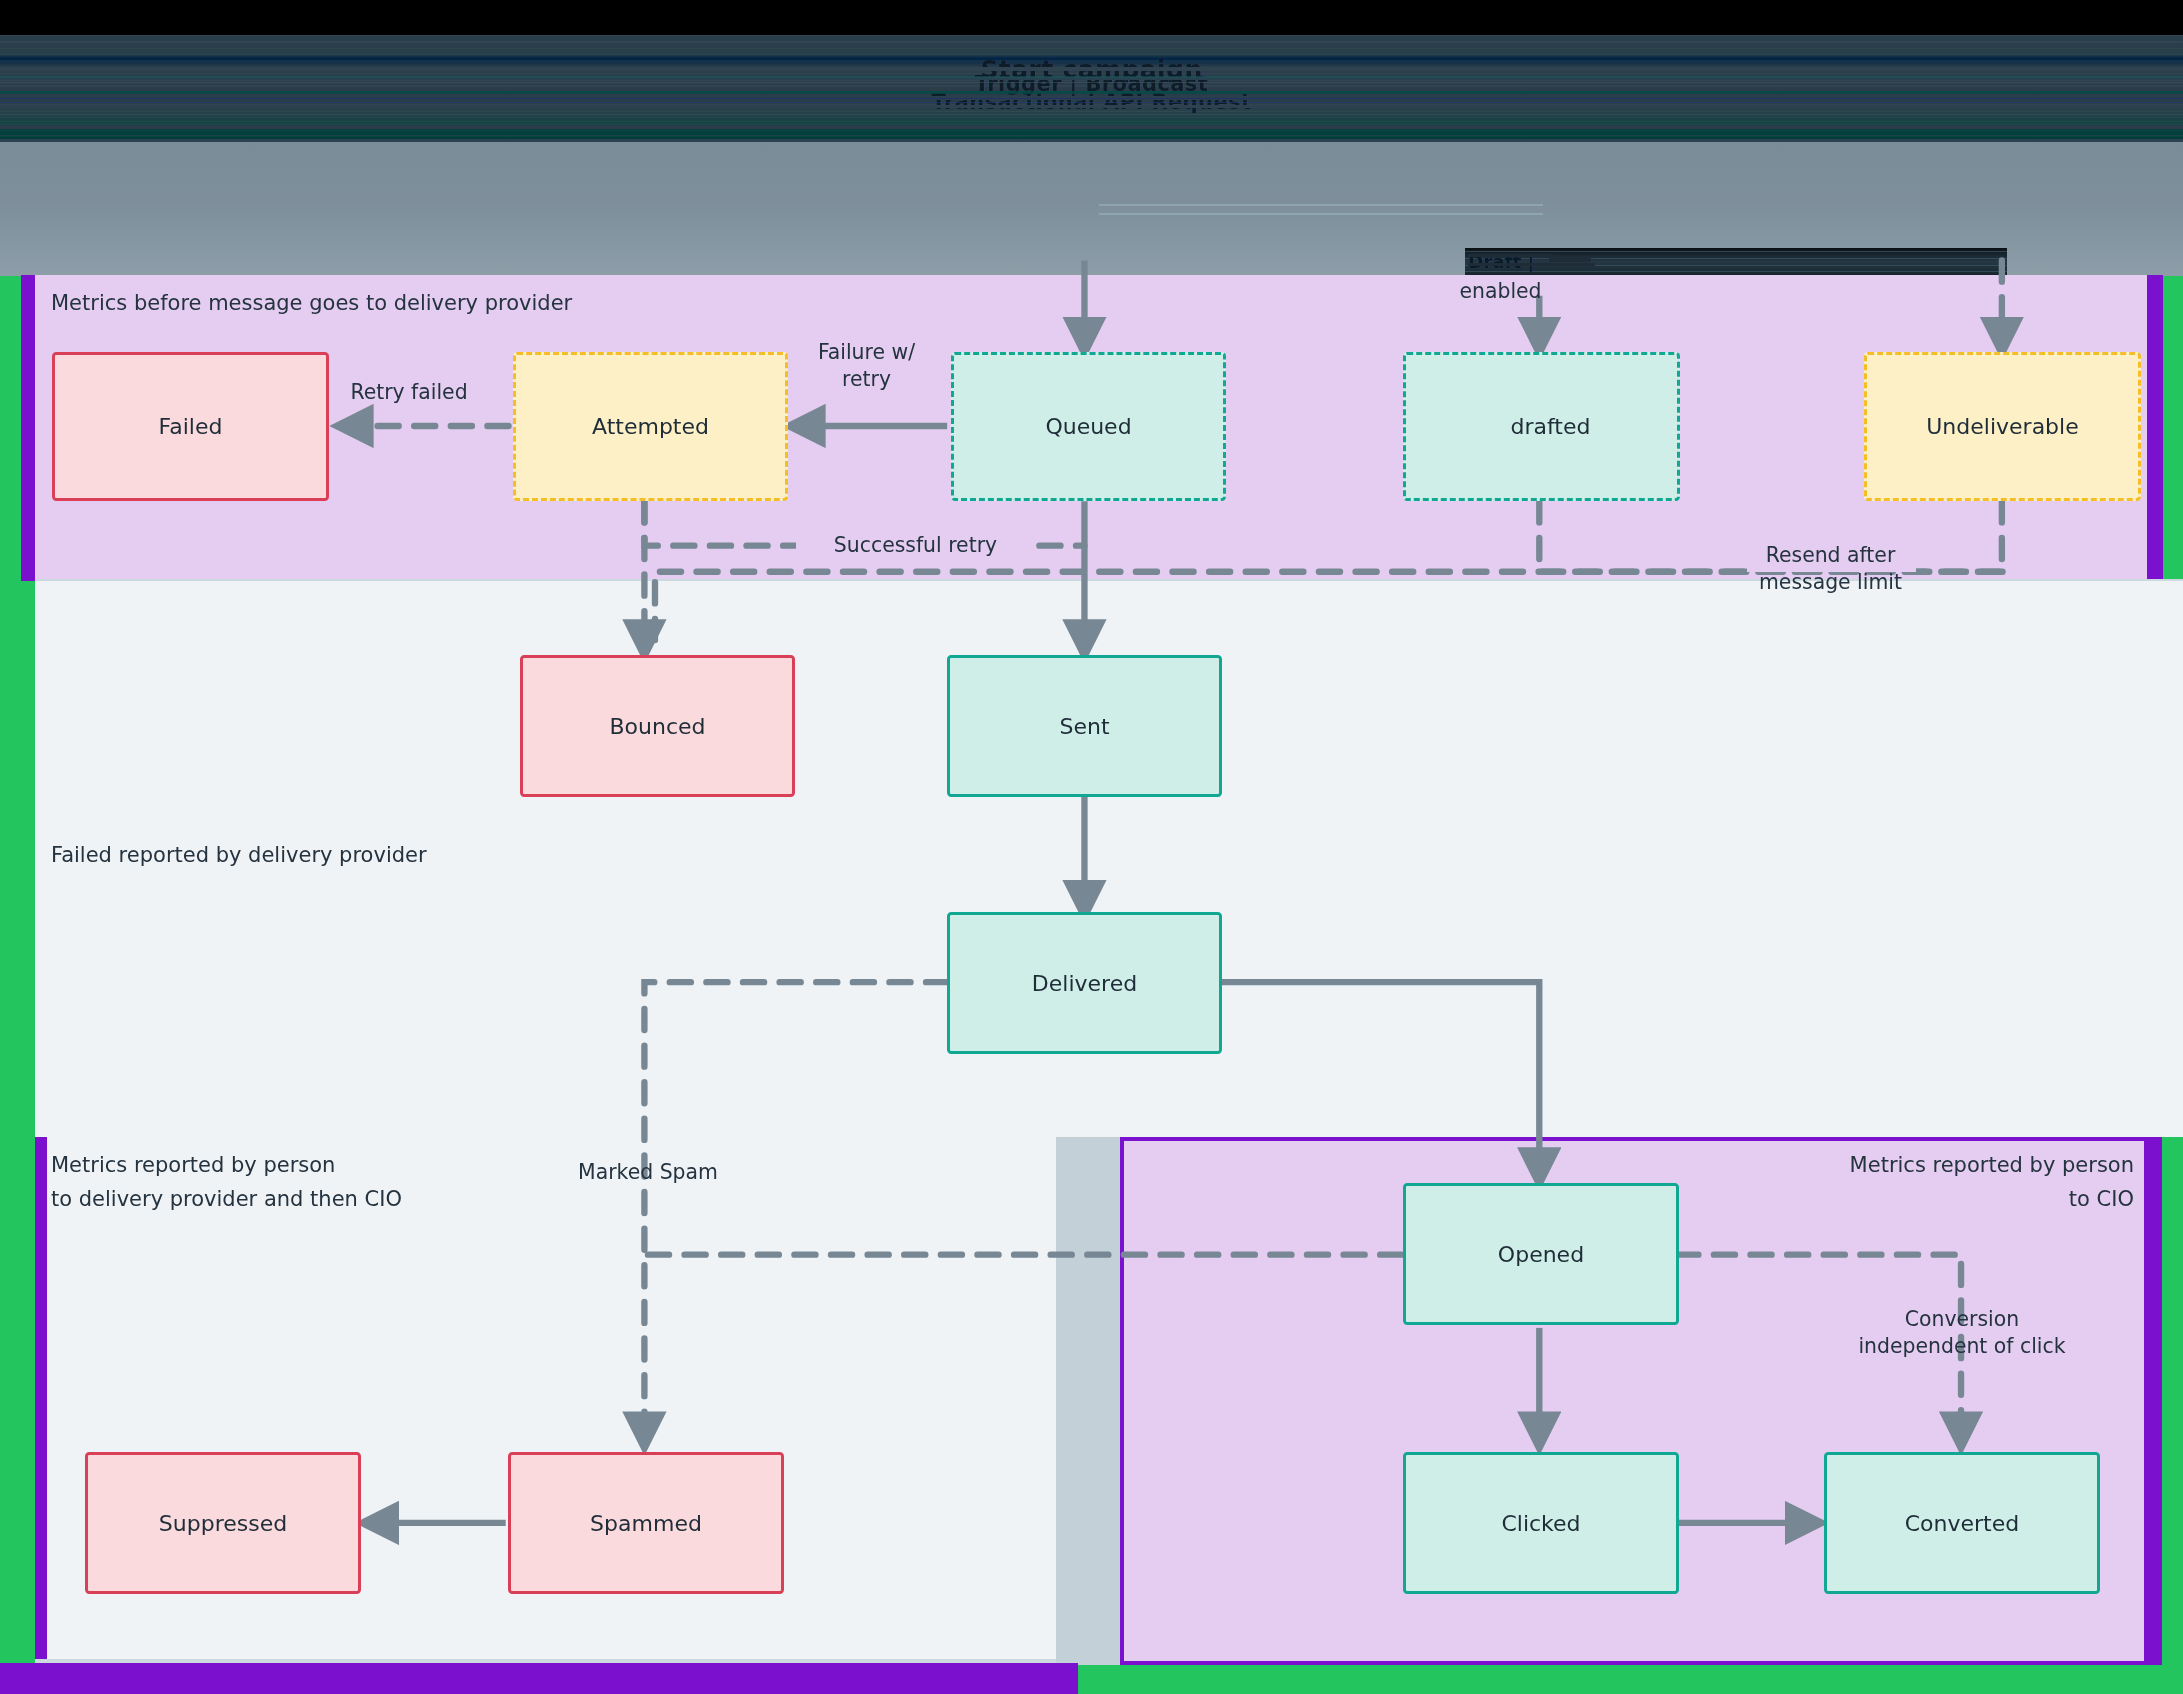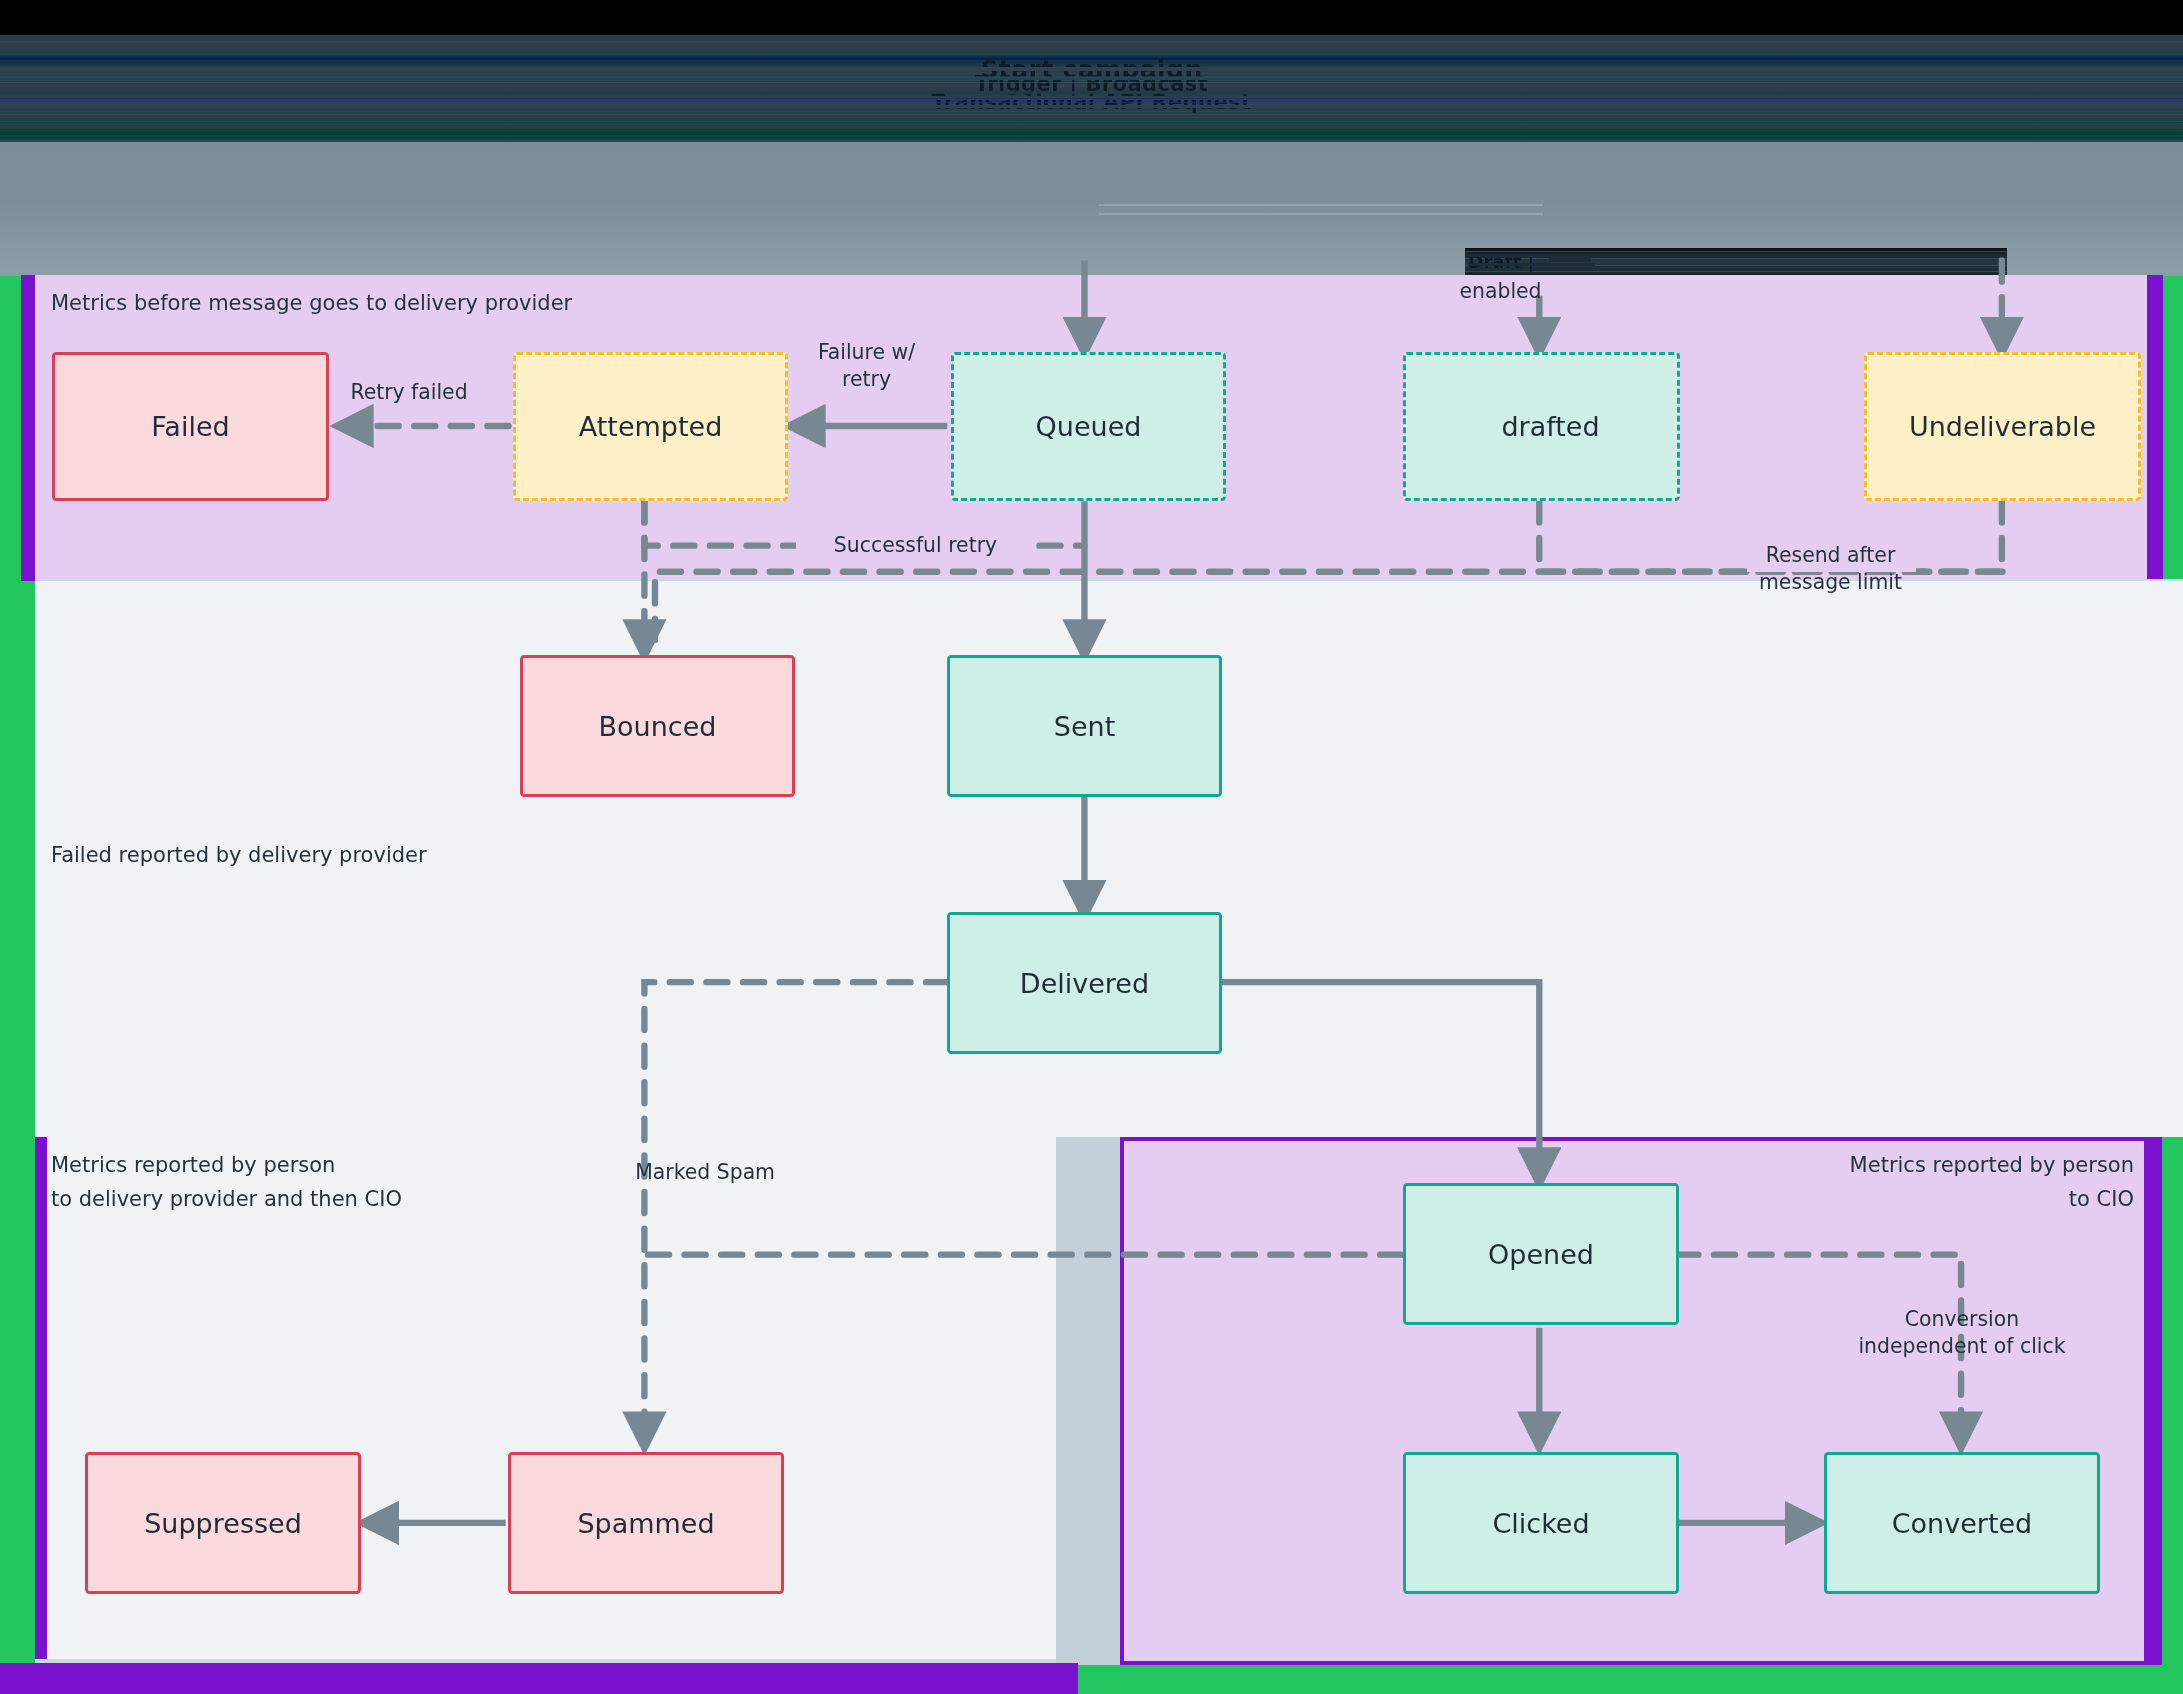--- a/index.html
+++ b/index.html
@@ -77,21 +77,21 @@
   .lane-br{left:1120px;top:1137px;width:1028px;height:528px;background:#e4cdf0;
       border:4.2px solid #7b10cf;box-sizing:border-box;}
   .lane-br-edge{position:absolute;left:2144px;top:1137px;width:18.3px;height:528px;background:#7b10cf;}
   .gap-gray{position:absolute;left:1056px;top:1137px;width:68px;height:528px;background:#c3d0d7;}
 
   .lane-label{position:absolute;color:#24333f;font-size:21px;line-height:34px;white-space:pre-line;}
 
   
   .node{position:absolute;box-sizing:border-box;border-radius:4.2px;
         display:flex;align-items:center;justify-content:center;
-        font-size:27px;color:#1f2d38;text-align:center;}
+        font-size:22px;color:#1f2d38;text-align:center;}
   .n-red{background:#fadadd;border:3.5px solid #d94058;}
   .n-teal{background:#d0eee8;border:3.5px solid #11a893;}
   .n-teal-d{background:#d0eee8;border:3.5px dashed #11a893;}
   .n-yellow-d{background:#fdf0c6;border:3.5px dashed #f5bd26;}
 
   
   svg.edges{position:absolute;left:0;top:0;width:2183px;height:1694px;overflow:visible;}
   .sol{stroke:#778794;stroke-width:9;fill:none;}
   .dsh{stroke:#778794;stroke-width:9;fill:none;stroke-dasharray:30 22;stroke-linecap:round;}
   .elbl{position:absolute;color:#24333f;font-size:20.4px;line-height:27px;text-align:center;white-space:pre-line;}
@@ -212,21 +212,21 @@
   <div style="position:absolute;left:796px;top:532px;width:239px;height:31px;background:#e4cdf0;"></div>
   <div style="position:absolute;left:1747px;top:542px;width:169px;height:30px;background:#e4cdf0;"></div>
 
   <div class="elbl" style="left:1409px;top:278px;width:183px;">enabled</div>
   <div class="elbl" style="left:268px;top:379px;width:282px;">Retry failed</div>
   <div class="elbl" style="left:775px;top:339px;width:183px;">Failure w/
 retry</div>
   <div class="elbl" style="left:796px;top:532px;width:239px;">Successful retry</div>
   <div class="elbl" style="left:1718px;top:542px;width:225px;">Resend after
 message limit</div>
-  <div class="elbl" style="left:521px;top:1159px;width:254px;text-align:right;">Marked Spam</div>
+  <div class="elbl" style="left:521px;top:1159px;width:254px;">Marked Spam</div>
   <div class="elbl" style="left:1821px;top:1306px;width:282px;">Conversion
 independent of click</div>
 
   <div class="node n-red" style="left:52px;  top:352px;  width:277px;height:149px;">Failed</div>
   <div class="node n-yellow-d" style="left:513px; top:352px;  width:275px;height:149px;">Attempted</div>
   <div class="node n-teal-d" style="left:951px;top:352px;  width:275px;height:149px;">Queued</div>
   <div class="node n-teal-d" style="left:1403px;top:352px;  width:277px;height:149px;padding-left:18px;">drafted</div>
   <div class="node n-yellow-d" style="left:1864px;top:352px;  width:277px;height:149px;">Undeliverable</div>
 
   <div class="node n-red" style="left:520px; top:655px;  width:275px;height:142px;">Bounced</div>

